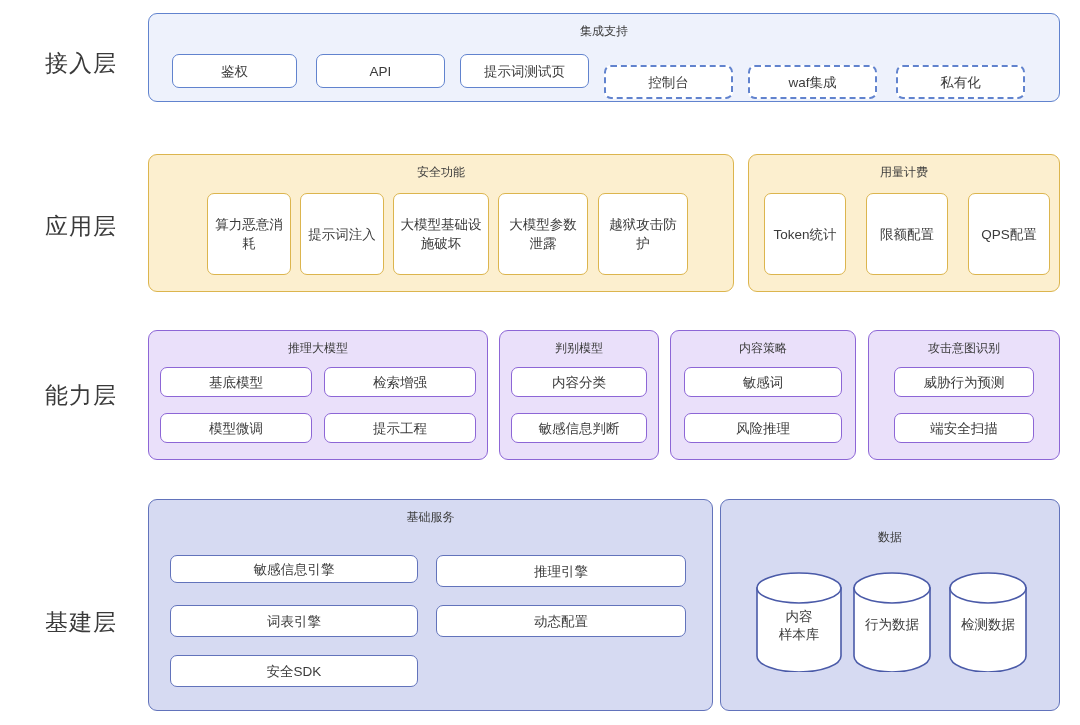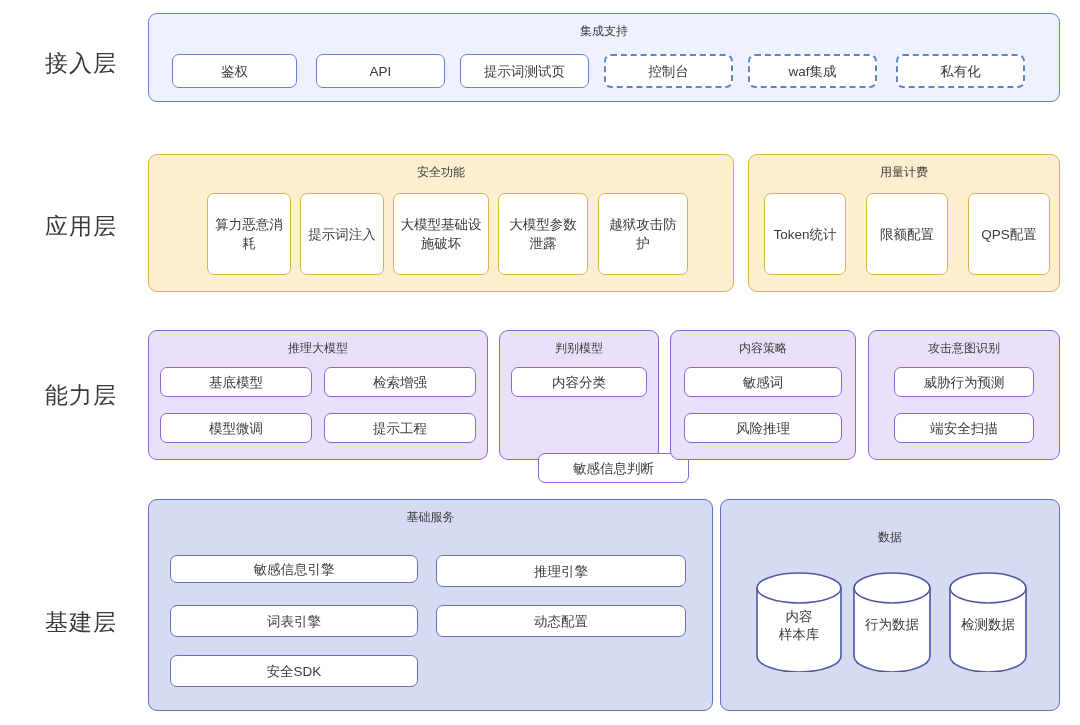--- a/index.html
+++ b/index.html
@@ -71,21 +71,21 @@
     display: flex;
     align-items: center;
     justify-content: center;
     text-align: center;
     font-size: 13.5px;
     line-height: 19px;
     color: #3b3b3b;
     padding: 2px 4px;
   }
   .chip.blue    { border-color: #6183ce; }
-  .chip.dashed  { border-color: #6183ce; border-style: dashed; border-width: 2px; }
+  .chip.dashed  { border-color: #6183ce; border-style: dashed; border-width: 2px; margin-top: 11px; }
   .chip.yellow  { border-color: #dcb54e; }
   .chip.purple  { border-color: #8d66d6; }
   .chip.indigo  { border-color: #6273bb; }
 
   
   .cylinder {
     position: absolute;
   }
   .cylinder svg { display: block; }
   .cyl-label {
@@ -139,21 +139,21 @@
   </div>
   <div class="chip purple" style="left:160px; top:367px; width:152px; height:30px;">基底模型</div>
   <div class="chip purple" style="left:324px; top:367px; width:152px; height:30px;">检索增强</div>
   <div class="chip purple" style="left:160px; top:413px; width:152px; height:30px;">模型微调</div>
   <div class="chip purple" style="left:324px; top:413px; width:152px; height:30px;">提示工程</div>
 
   <div class="group theme-purple" style="left:499px; top:330px; width:160px; height:130px;">
     <div class="group-title">判别模型</div>
   </div>
   <div class="chip purple" style="left:511px; top:367px; width:136px; height:30px;">内容分类</div>
-  <div class="chip purple" style="left:538px; top:413px; width:151px; height:30px;margin-top:40px;">敏感信息判断</div>
+  <div class="chip purple" style="left:511px; top:413px; width:136px; height:30px;">敏感信息判断</div>
 
   <div class="group theme-purple" style="left:670px; top:330px; width:186px; height:130px;">
     <div class="group-title">内容策略</div>
   </div>
   <div class="chip purple" style="left:684px; top:367px; width:158px; height:30px;">敏感词</div>
   <div class="chip purple" style="left:684px; top:413px; width:158px; height:30px;">风险推理</div>
 
   <div class="group theme-purple" style="left:868px; top:330px; width:192px; height:130px;">
     <div class="group-title">攻击意图识别</div>
   </div>

